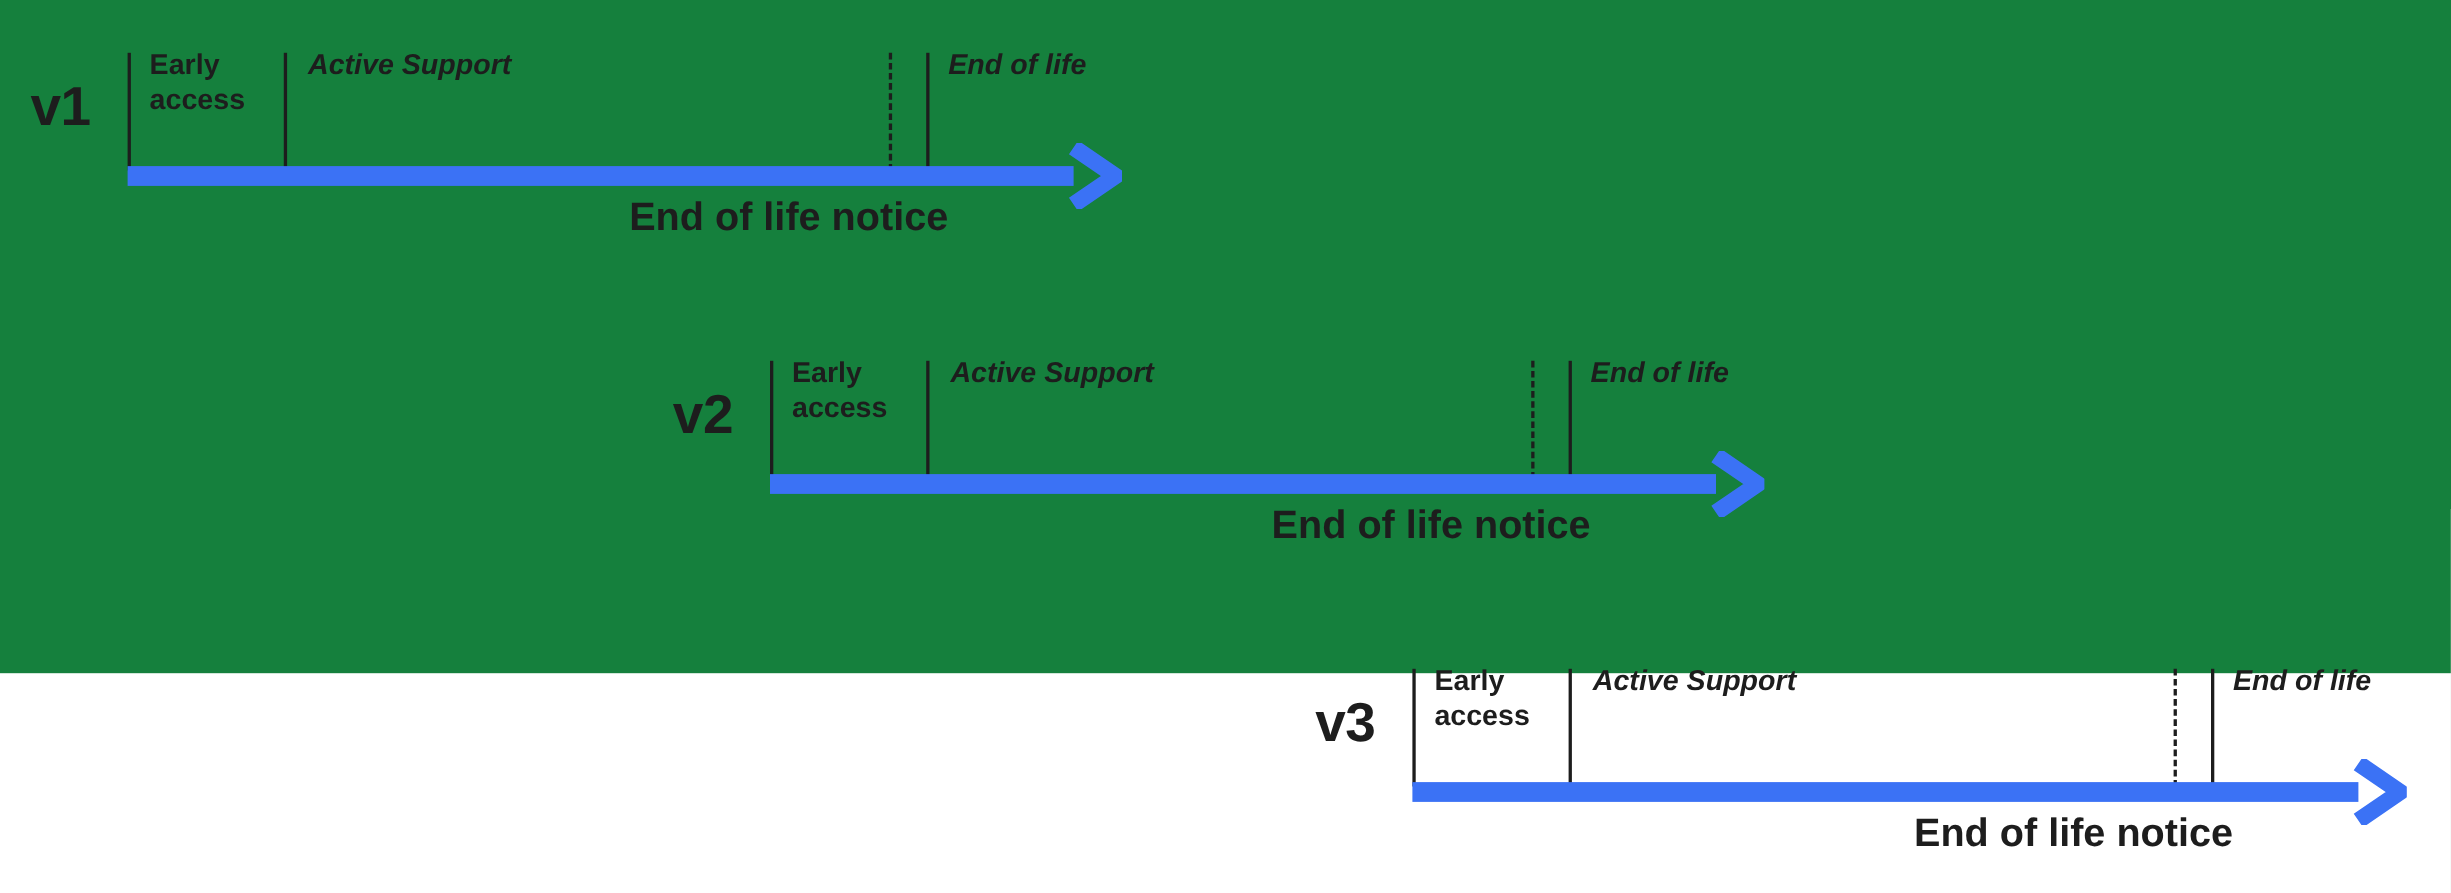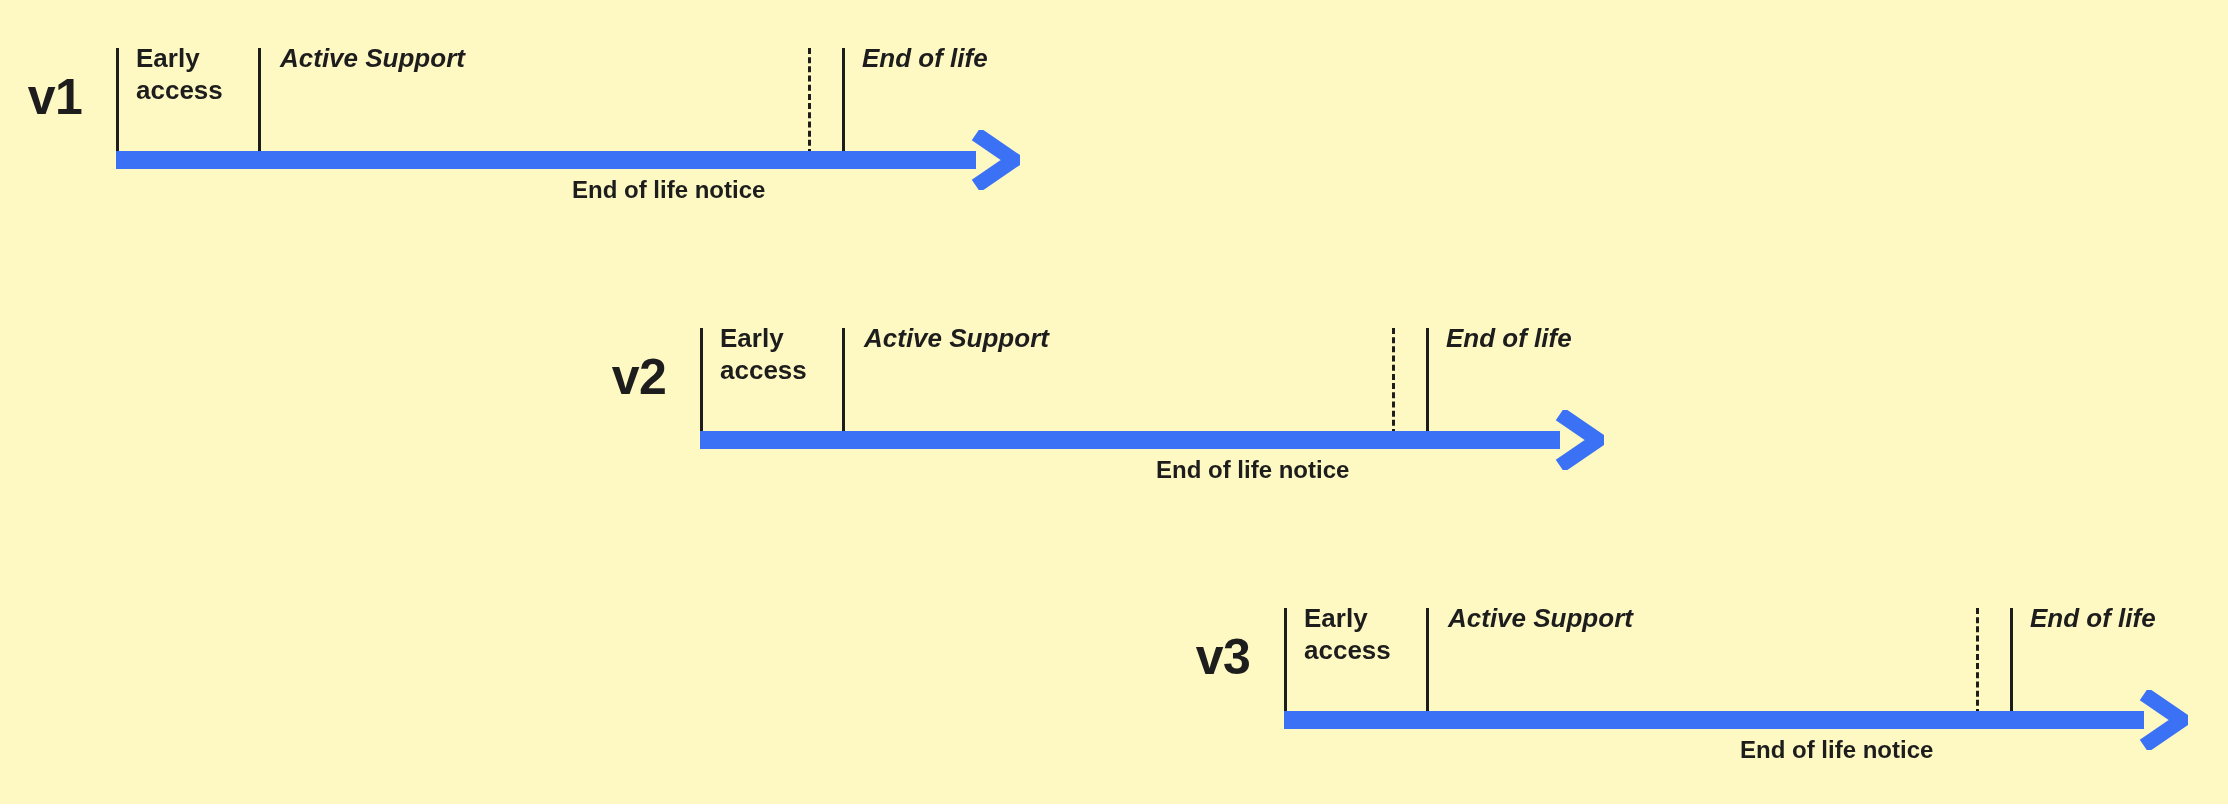--- a/index.html
+++ b/index.html
@@ -10,22 +10,22 @@
   body {
     font-family: "Liberation Sans", sans-serif;
     width: 2228px;
     height: 812px;
     overflow: hidden;
     position: relative;
   }
   #diagram {
     position: relative;
     width: 2228px;
-    height: 804px;
-    background: #fef9c3;
+    height: 612px;
+    background: #15803d;
   }
   .timeline-row {
     position: absolute;
     height: 230px;
   }
   
   .version-label {
     position: absolute;
     left: 0px;
     top: 50px;
@@ -89,21 +89,21 @@
   }
   .timeline-bar .arrow-head svg {
     display: block;
     width: 52px;
     height: 60px;
   }
   
   .notice-label {
     position: absolute;
     top: 155px;
-    font-size: 24px;
+    font-size: 36px;
     font-weight: bold;
     color: #1d1d1d;
     white-space: nowrap;
     line-height: 1.1;
   }
 </style>
 </head>
 <body>
 
 <div id="diagram">

